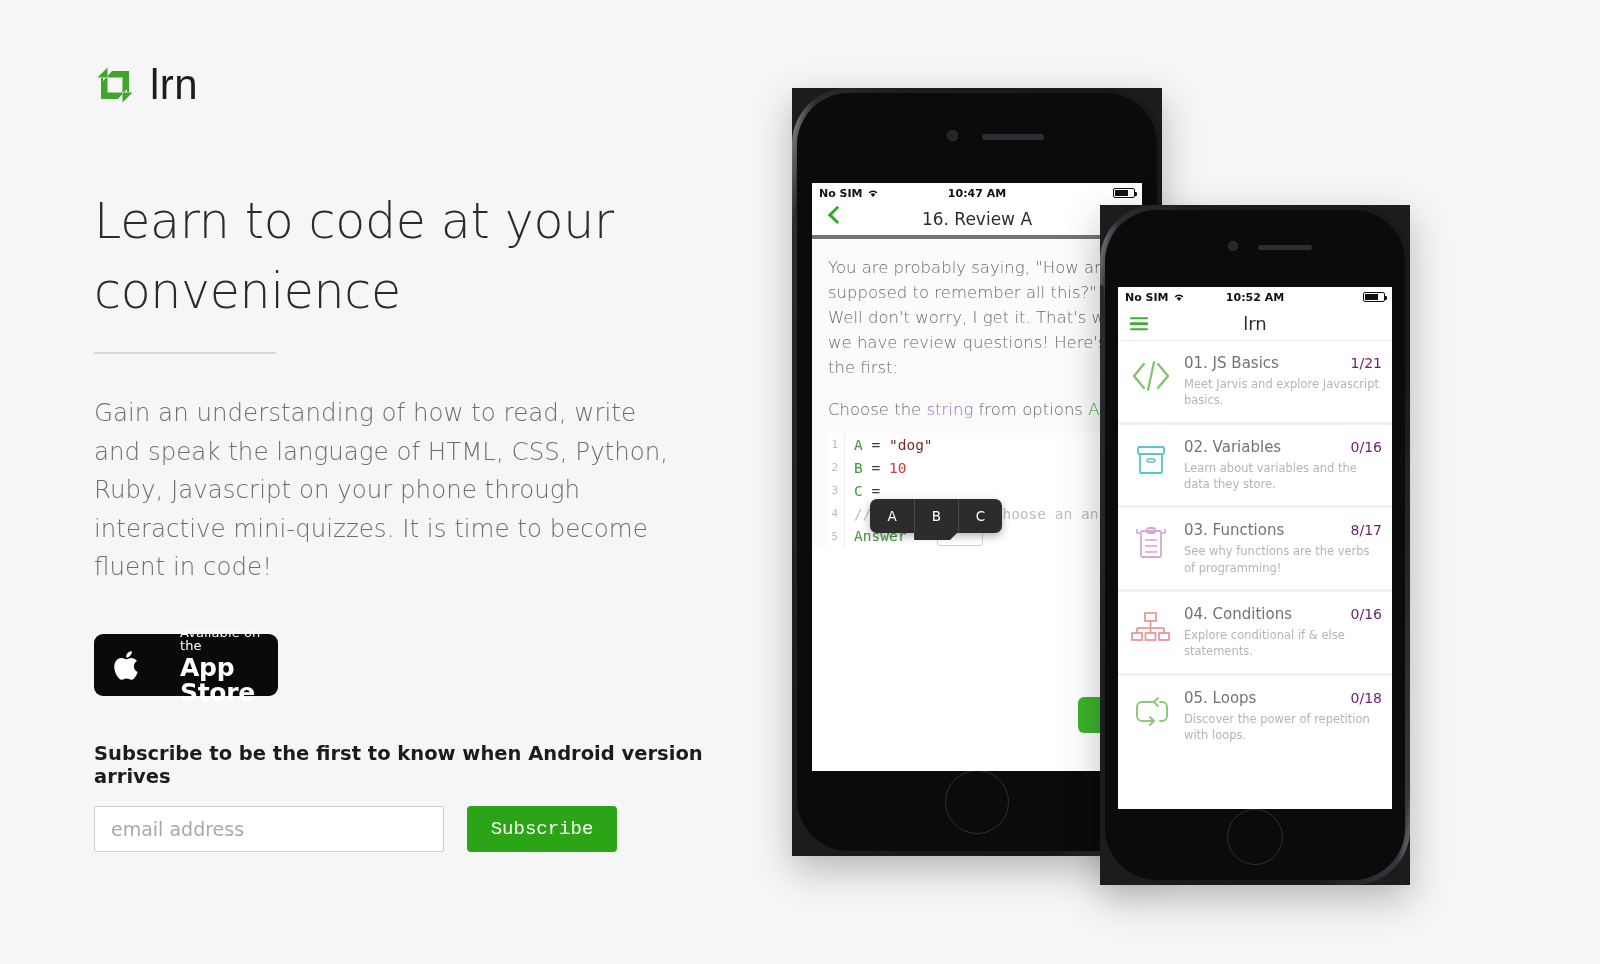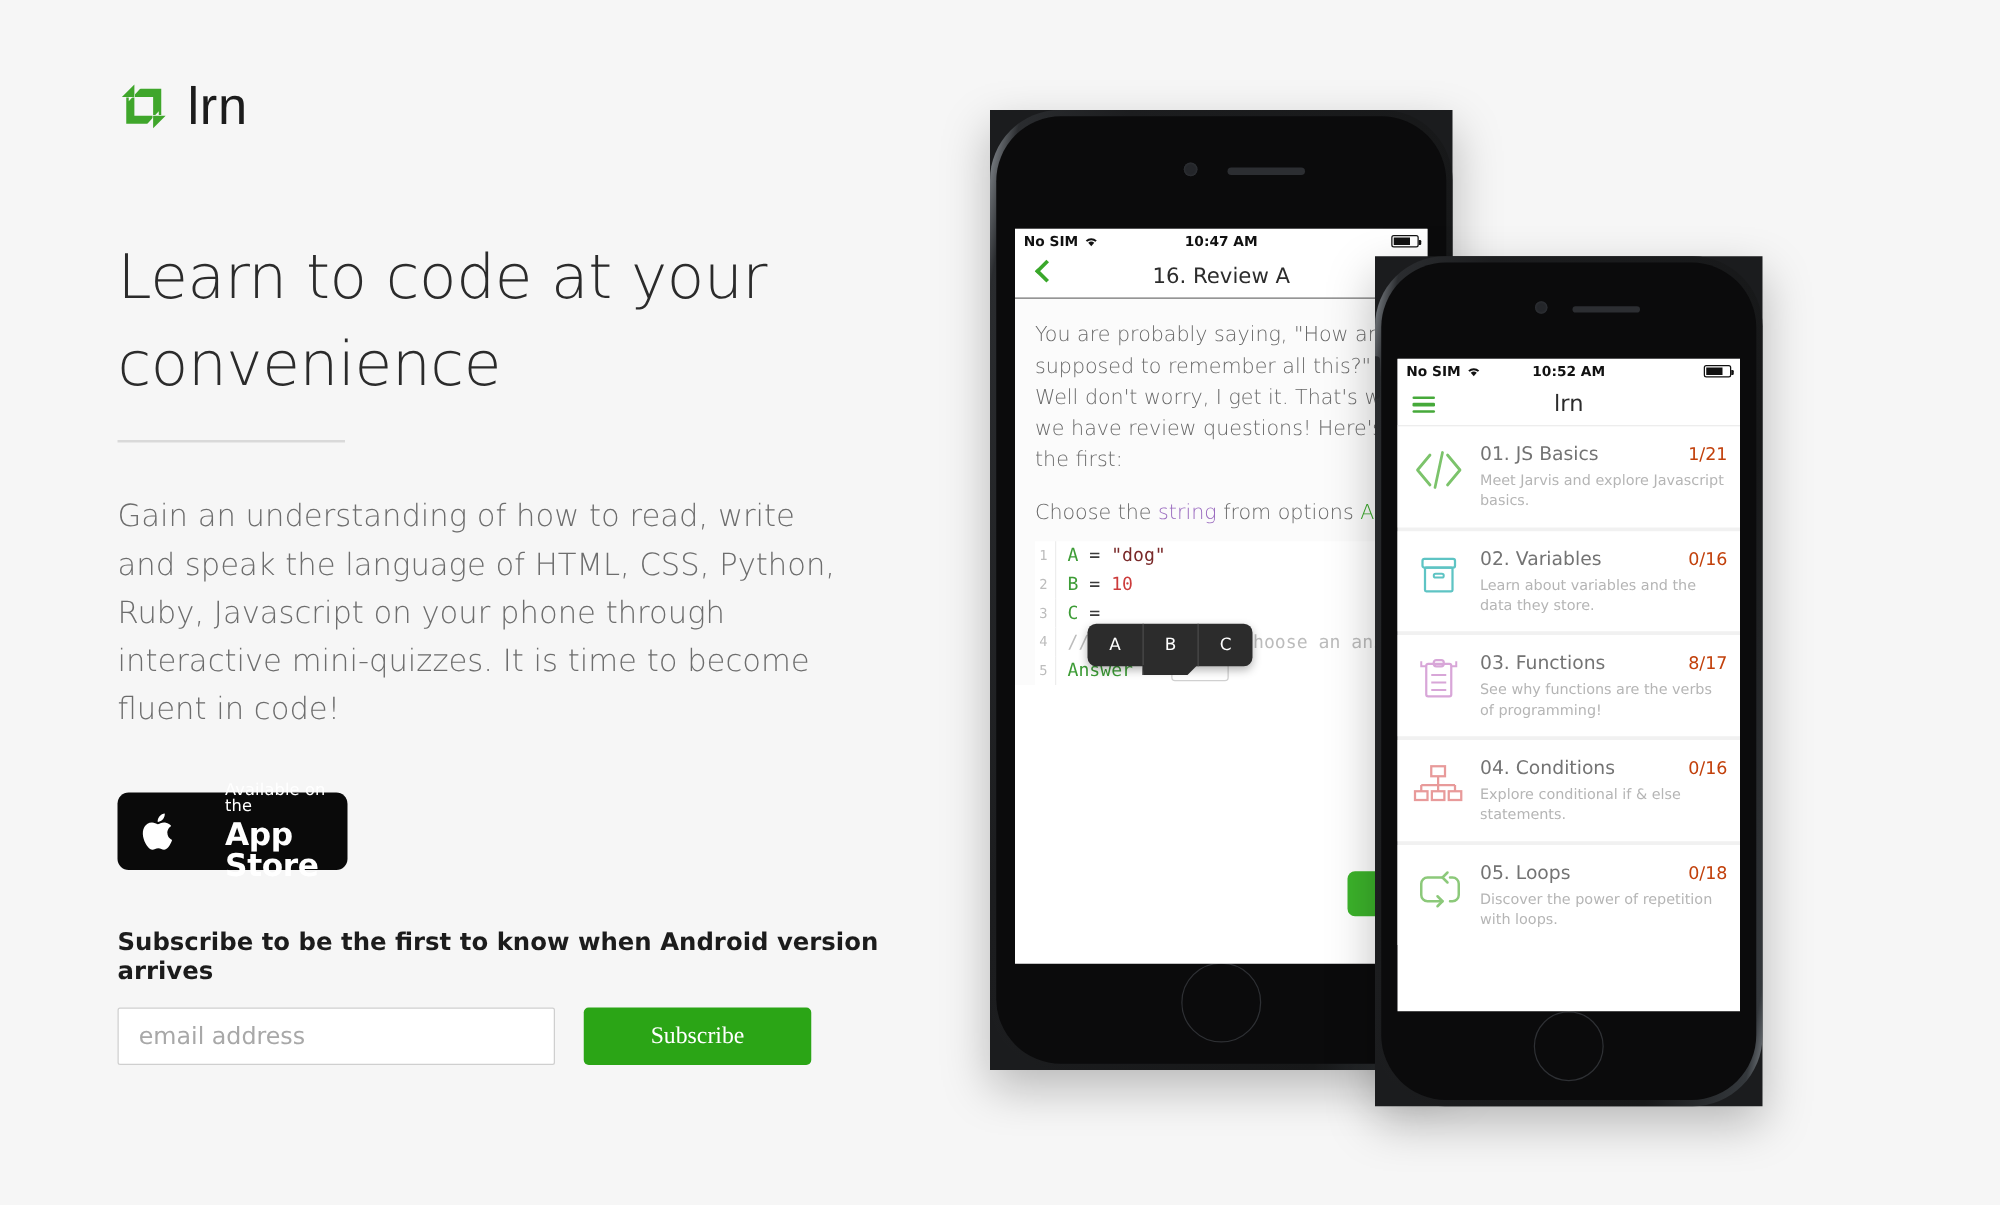--- a/index.html
+++ b/index.html
@@ -47,22 +47,22 @@
   .g-word2 { color:#e9e9e9; font-size:25px; font-weight:300; letter-spacing:-0.3px;
              font-family:"DejaVu Sans", sans-serif; line-height:1; }
 
   .sub-label { margin-top: 46px; font-size: 19.5px; font-weight: 700; color: #1c1c1c;
                font-family: "DejaVu Sans", sans-serif; }
   .sub-form { margin-top: 18px; display: flex; gap: 23px; align-items: stretch; }
   .email-input { width: 350px; height: 46px; border: 1px solid #cfcfcf; background: #fff;
                  padding: 0 16px; font-size: 19px; color: #555; outline: none;
                  font-family: "DejaVu Sans", sans-serif; border-radius: 2px; }
   .email-input::placeholder { color: #a8a8a8; }
-  .sub-btn { width: 182px; height: 46px; background: #2ba516; border: none; border-radius: 4px;
-             color: #fff; font-size: 19px; cursor: pointer; font-family: Liberation Serif, serif; }
+  .sub-btn { width: 150px; height: 46px; background: #2ba516; border: none; border-radius: 4px;
+             color: #fff; font-size: 19px; cursor: pointer; font-family: Liberation Mono, monospace; }
 
   
   .phones { position: absolute; left: 760px; top: 0; width: 840px; height: 964px; }
 
   .phone { position: absolute; background: #1b1c1e; box-shadow: 0 14px 36px rgba(0,0,0,.26); }
   .phone-body { position:absolute; inset:0; border-radius: 56px;
      background: linear-gradient(100deg,#9aa0a6 0%,#2a2c2f 5%,#1c1d1f 22%,#171819 78%,#34383c 96%,#8f959b 100%);
      overflow: hidden; }
   .phone-inner { position:absolute; inset:5px; border-radius:52px; background:#0b0b0c; }
   .notch-cam { position:absolute; border-radius:50%; background:#24262a;
@@ -81,21 +81,21 @@
   .sb-left { display:flex; align-items:center; gap:4px; }
   .sb-center { position:absolute; left:0; right:0; text-align:center; font-weight:700; }
   .sb-right { margin-left:auto; display:flex; align-items:center; z-index:2; }
   .battery { width: 22px; height: 10px; border:1px solid #111; border-radius:2px; position:relative; padding:1px; }
   .battery::after { content:''; position:absolute; right:-3px; top:3px; width:2px; height:4px;
                     background:#111; border-radius:0 1px 1px 0; }
   .battery i { display:block; height:100%; background:#111; }
 
   
   .navbar { height: 36px; display:flex; align-items:center; justify-content:center;
-            background:#fff; border-bottom:1px solid #737373; position:relative; }
+            background:#fff; border-bottom:4px solid #737373; position:relative; }
   .nav-title { font-size:17px; color:#2c2c2c; font-family:"DejaVu Sans", sans-serif; font-weight:400; }
   .back-chev { position:absolute; left:14px; top:50%; transform:translateY(-50%);
                width:13px; height:13px; border-left:3px solid #3aa82b; border-bottom:3px solid #3aa82b;
                transform-origin:center; rotate:45deg; margin-top:-6px; }
 
   .q-body { padding: 16px 16px 0 16px; background:#fbfbfb; }
   .q-text { font-size: 16.5px; line-height: 1.52; color:#6a6a6a; font-weight:300;
             font-family:"DejaVu Sans", sans-serif; }
   .q-prompt { margin-top: 20px; font-size:16.5px; color:#6a6a6a; font-weight:300;
               font-family:"DejaVu Sans", sans-serif; white-space: nowrap; }
@@ -138,21 +138,21 @@
   .burger span { display:block; height:2.5px; background:#46a93a; border-radius:1px; }
   .nav2-title { font-size:18px; color:#2c2c2c; font-family:"DejaVu Sans", sans-serif; }
 
   .list { background:#f1f1f1; }
   .list-item { background:#fff; display:flex; align-items:flex-start; padding:12px 10px 13px 10px;
                margin-bottom:3px; gap:10px; }
   .li-icon { width:46px; height:46px; flex:none; display:flex; align-items:center; justify-content:center; }
   .li-main { flex:1; min-width:0; padding-top:1px; }
   .li-top { display:flex; align-items:baseline; justify-content:space-between; gap:8px; }
   .li-title { font-size:15px; color:#737373; font-family:"DejaVu Sans", sans-serif; }
-  .li-count { font-size:14px; color:#c2410c; font-family:"DejaVu Sans", sans-serif; flex:none; }
+  .li-count { font-size:14px; color:#701a75; font-family:"DejaVu Sans", sans-serif; flex:none; }
   .li-desc { margin-top:4px; font-size:11.5px; line-height:1.42; color:#b5b5b5;
              font-family:"DejaVu Sans", sans-serif; }
 </style>
 </head>
 <body>
 
 <div class="page">
 
   <div class="left">
 

